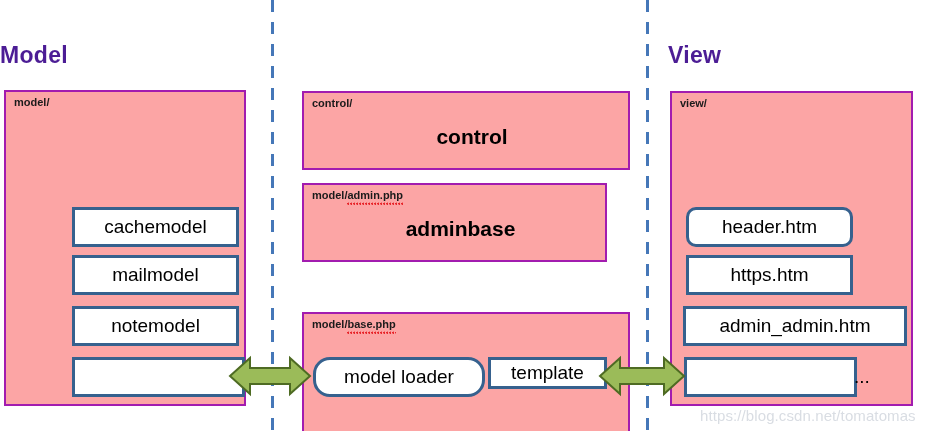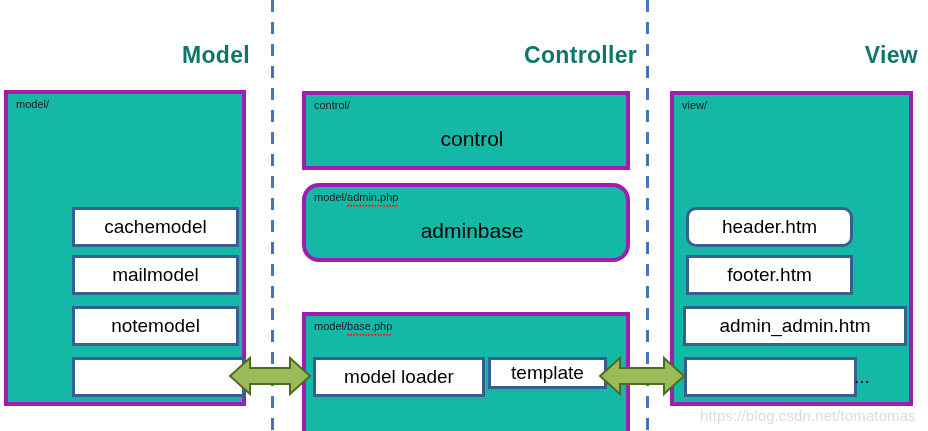--- a/index.html
+++ b/index.html
@@ -17,22 +17,22 @@
     height: 431px;
     background: #ffffff;
     overflow: hidden;
   }
 
   
   .col-title {
     position: absolute;
     font-size: 23px;
     font-weight: bold;
-    color: #0f766e;
-    text-align: right;
+    color: #4c1d95;
+    text-align: left;
     letter-spacing: 0.3px;
     white-space: nowrap;
   }
 
   
   .divider {
     position: absolute;
     width: 3px;
     top: 0;
     bottom: 0;
@@ -41,22 +41,23 @@
         #4577b8 0px, #4577b8 12px,
         rgba(255,255,255,0) 12px, rgba(255,255,255,0) 22px);
     background-size: 3px 22px;
     background-repeat: repeat-y;
   }
 
   
   .box {
     position: absolute;
     box-sizing: border-box;
-    border: 4px solid #a21caf;
-    background: #14b8a6;
+    border: 2px solid #a21caf;
+    background: #fca5a5;
+    font-weight: bold;
   }
   .box-tag {
     position: absolute;
     left: 8px;
     top: 4px;
     font-size: 11px;
     color: #1b1b1b;
     white-space: nowrap;
     line-height: 13px;
   }
@@ -111,58 +112,57 @@
     white-space: nowrap;
     letter-spacing: 0.1px;
   }
 </style>
 </head>
 <body>
 
 <div id="canvas">
 
   <div class="col-title" style="left:0px; top:42px; width:250px;">Model</div>
-  <div class="col-title" style="left:297px; top:42px; width:340px;">Controller</div>
   <div class="col-title" style="left:668px; top:42px; width:250px;">View</div>
 
   <div class="divider" style="left:271px;"></div>
   <div class="divider" style="left:646px;"></div>
 
   <div class="box" style="left:4px; top:90px; width:242px; height:316px;">
     <div class="box-tag">model/</div>
   </div>
 
   <div class="leaf" style="left:72px; top:255px; width:167px; height:40px;">mailmodel</div>
   <div class="leaf" style="left:72px; top:207px; width:167px; height:40px;">cachemodel</div>
   <div class="leaf" style="left:72px; top:306px; width:167px; height:40px;">notemodel</div>
   <div class="leaf dots" style="left:72px; top:357px; width:167px; height:40px;">...</div>
 
   <div class="box" style="left:302px; top:91px; width:328px; height:79px;">
     <div class="box-tag">control/</div>
     <div class="box-title" style="top:32px;">control</div>
   </div>
 
-  <div class="box" style="left:302px; top:183px; width:328px; height:79px;border-radius:17px;">
+  <div class="box" style="left:302px; top:183px; width:305px; height:79px;">
     <div class="box-tag"><span>model/</span><span class="squiggle">admin.php</span></div>
     <div class="box-title" style="top:32px;">adminbase</div>
   </div>
 
   <div class="box" style="left:302px; top:271px; width:328px; height:135px;margin-top:41px;">
     <div class="box-tag"><span>model/</span><span class="squiggle">base.php</span></div>
   </div>
 
-  <div class="leaf" style="left:313px; top:357px; width:172px; height:40px;">model loader</div>
+  <div class="leaf" style="left:313px; top:357px; width:172px; height:40px;border-radius:17px;">model loader</div>
   <div class="leaf" style="left:488px; top:357px; width:119px; height:32px;">template</div>
 
   <div class="box" style="left:670px; top:91px; width:243px; height:315px;">
     <div class="box-tag">view/</div>
   </div>
 
   <div class="leaf" style="left:686px; top:207px; width:167px; height:40px;border-radius:10px;">header.htm</div>
-  <div class="leaf" style="left:686px; top:255px; width:167px; height:40px;">footer.htm</div>
+  <div class="leaf" style="left:686px; top:255px; width:167px; height:40px;">https.htm</div>
   <div class="leaf" style="left:683px; top:306px; width:224px; height:40px;">admin_admin.htm</div>
   <div class="leaf dots" style="left:684px; top:357px; width:167px; height:40px;">...</div>
 
   <div class="arrow" style="left:228px; top:352px; width:84px; height:48px;">
     <svg width="84" height="48" viewBox="0 0 84 48">
       <polygon points="2,24 22,6 22,16 62,16 62,6 82,24 62,42 62,32 22,32 22,42" fill="#9bbb59" stroke="#4e6b23" stroke-width="2" stroke-linejoin="miter"></polygon>
     </svg>
   </div>
 
   <div class="arrow" style="left:598px; top:352px; width:88px; height:48px;">

